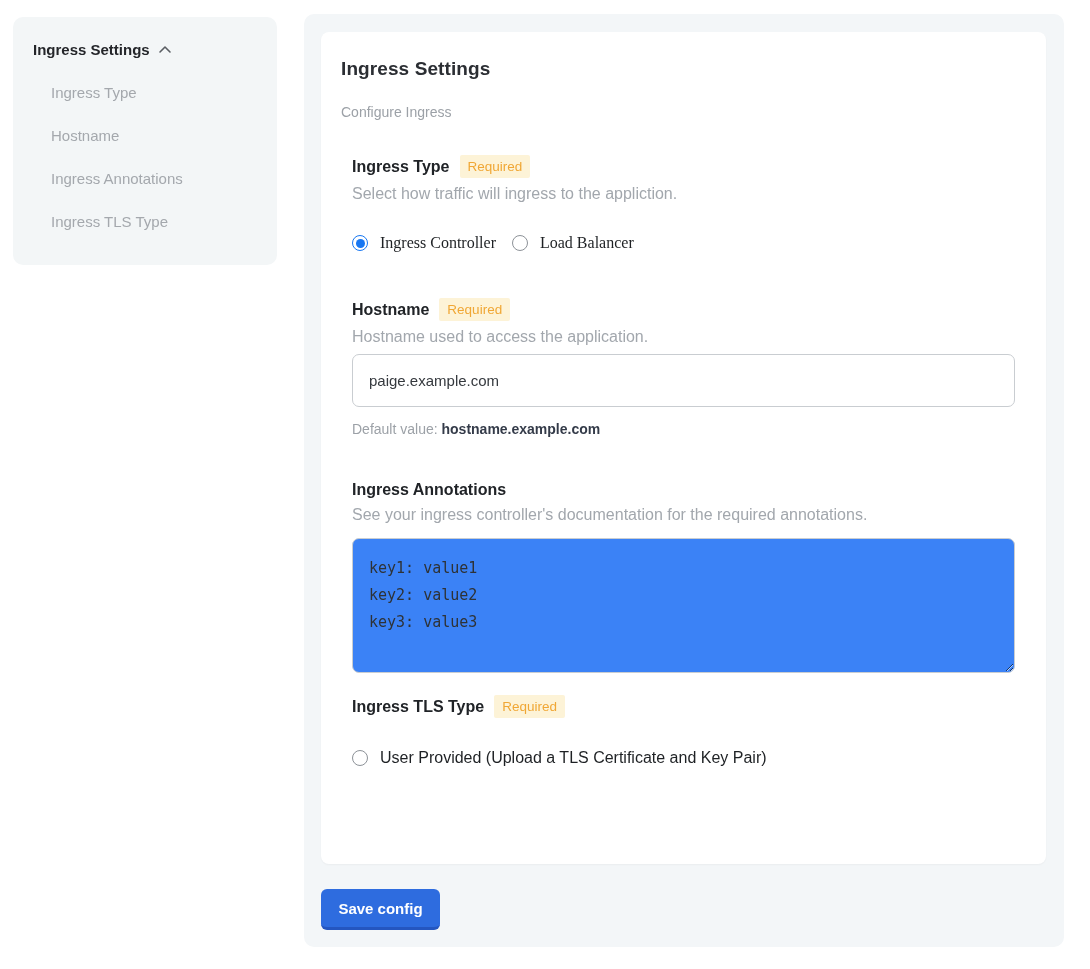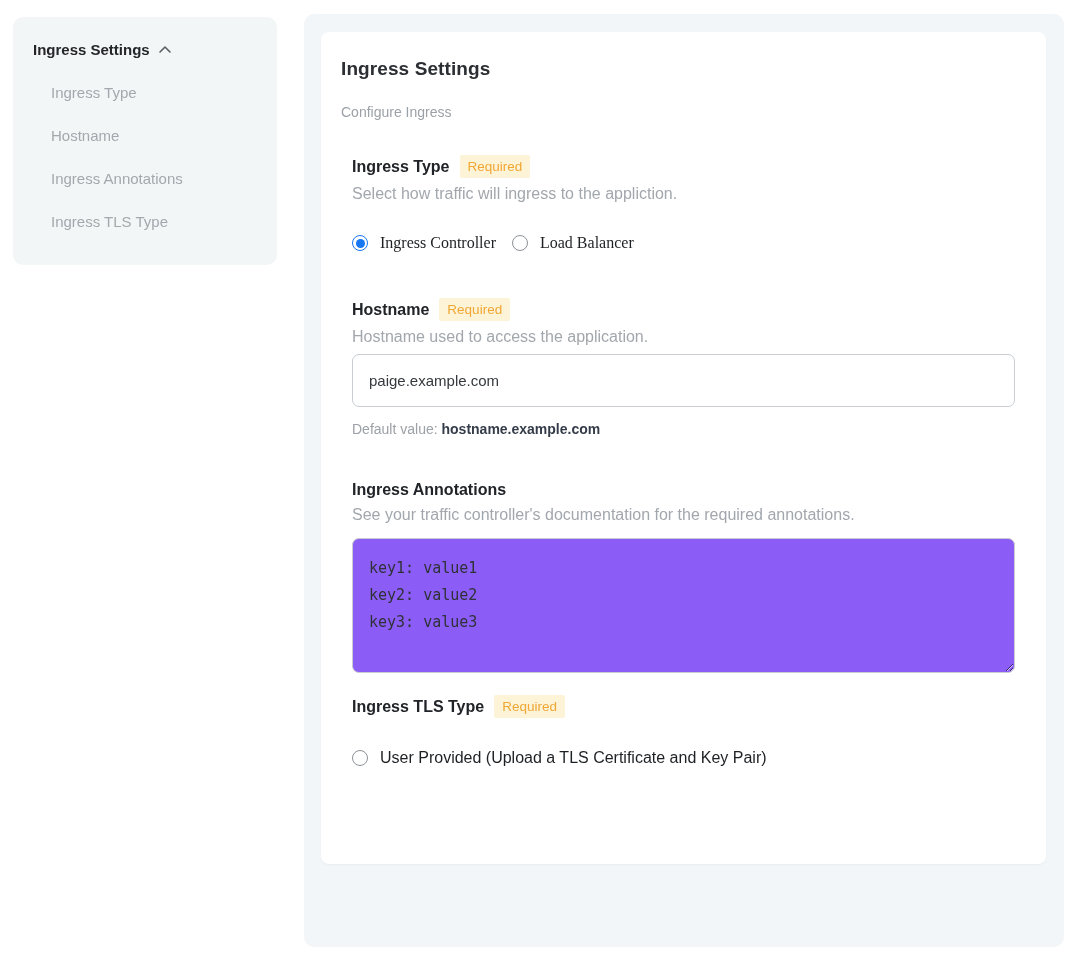--- a/index.html
+++ b/index.html
@@ -107,21 +107,21 @@
   .default-line b { color: #343b49; font-weight: 700; }
 
   .annotations-textarea {
     margin-top: 14px;
     width: 663px; height: 135px;
     border: 1px solid #c9cdd1; border-radius: 7px;
     padding: 16px;
     font-family: "DejaVu Sans Mono", "Liberation Mono", monospace;
     font-size: 15px; line-height: 27px; color: #2e3236;
     resize: vertical; outline: none; display: block;
-    background: #8b5cf6;
+    background: #3b82f6;
   }
 
   
   .sec-ingress-type { margin-top: 35px; }
   .radio-row { margin-top: 31px; }
   .sec-hostname { margin-top: 46px; }
   .sec-annotations { margin-top: 44px; }
   .sec-tls { margin-top: 22px; }
   .radio-col { margin-top: 31px; }
 
@@ -188,34 +188,35 @@
       <input type="text" class="text-input" value="paige.example.com" style="">
       <div class="default-line">
         <span>Default value: </span><b>hostname.example.com</b>
       </div>
     </div>
 
     <div class="section sec-annotations">
       <div class="section-head">
         <span class="section-label">Ingress Annotations</span>
       </div>
-      <div class="section-help">See your traffic controller's documentation for the required annotations.</div>
+      <div class="section-help">See your ingress controller's documentation for the required annotations.</div>
       <textarea class="annotations-textarea" spellcheck="false" style="">key1: value1
 key2: value2
 key3: value3</textarea>
     </div>
 
     <div class="section sec-tls">
       <div class="section-head">
         <span class="section-label">Ingress TLS Type</span>
         <span class="badge-required">Required</span>
       </div>
       <div class="radio-col">
         <label class="radio-item">
           <span class="radio-circle"></span>
           <span>User Provided (Upload a TLS Certificate and Key Pair)</span>
         </label>
       </div>
     </div>
 
   </section>
 
+  <button class="save-button">Save config</button>
 </main>
 
 </body></html>

